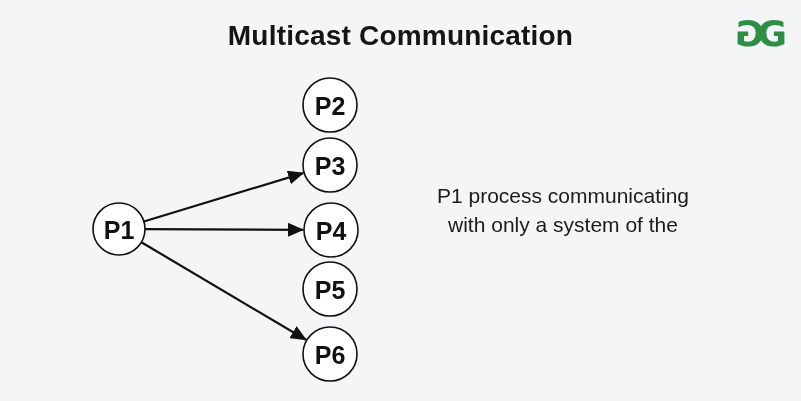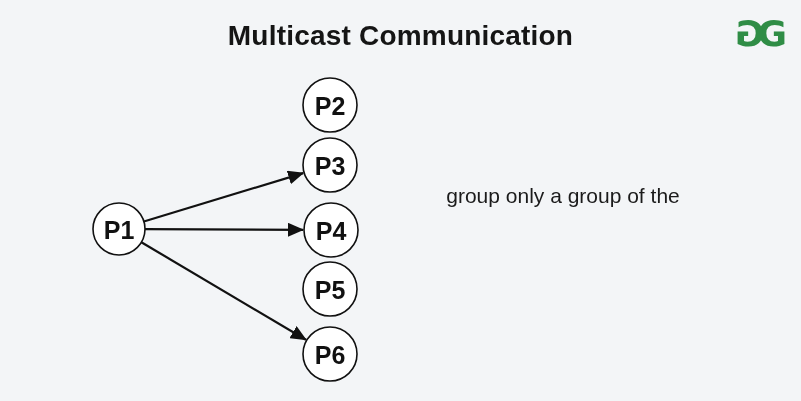--- a/index.html
+++ b/index.html
@@ -101,16 +101,17 @@
           <text x="330" y="289" text-anchor="middle" dominant-baseline="central" dy="1" class="node-label">P5</text>
         </g>
         <g>
           <circle cx="330" cy="354" r="27" fill="#ffffff" stroke="#111111" stroke-width="1.6"></circle>
           <text x="330" y="354" text-anchor="middle" dominant-baseline="central" dy="1" class="node-label">P6</text>
         </g>
       </g>
   </svg>
 
   <div class="caption">
-    <div>group only a group of the</div>
+    <div>P1 process communicating</div>
+    <div>with only a system of the</div>
   </div>
 
 </div>
 
 </body></html>

